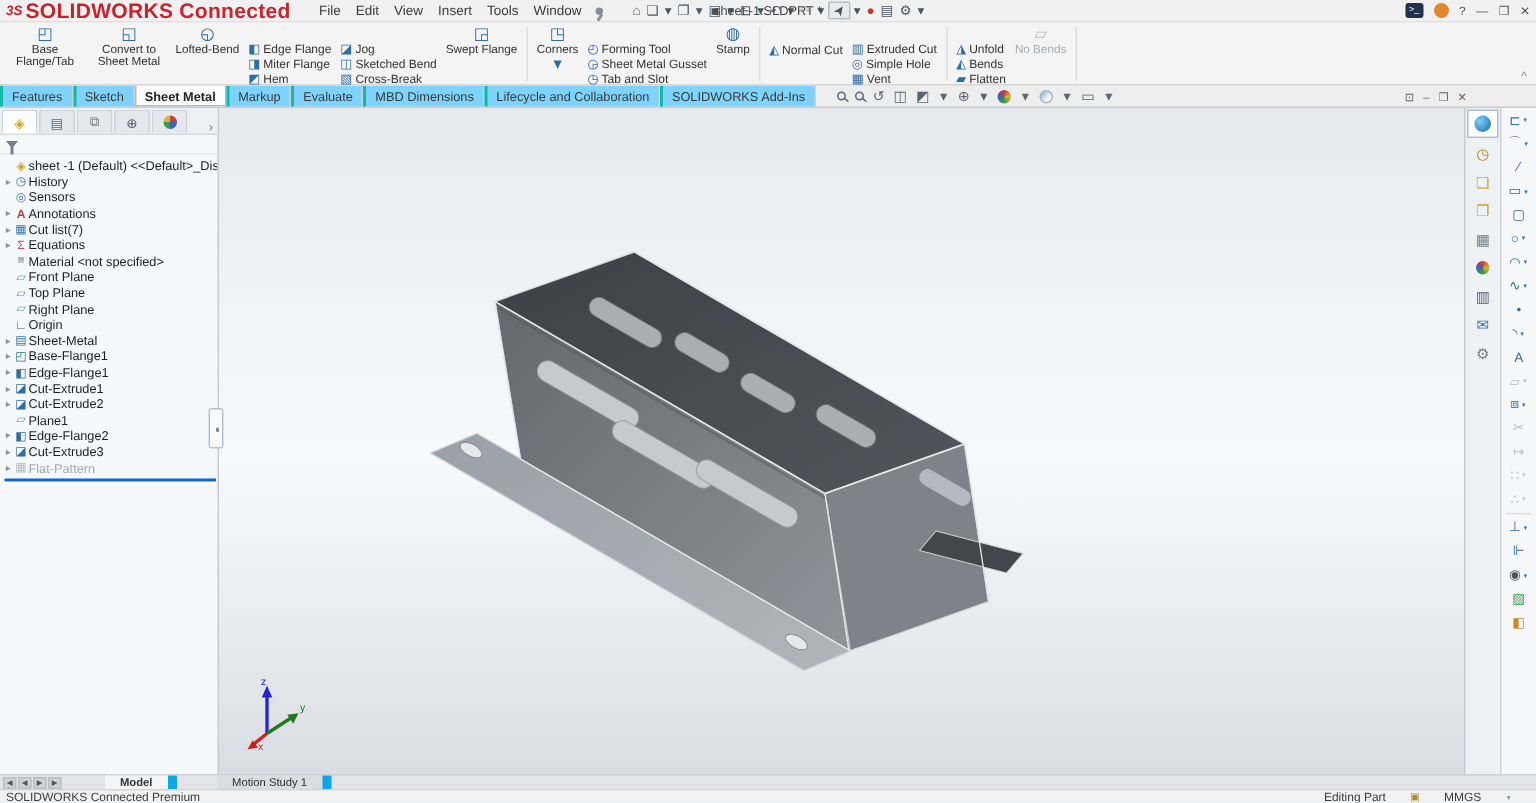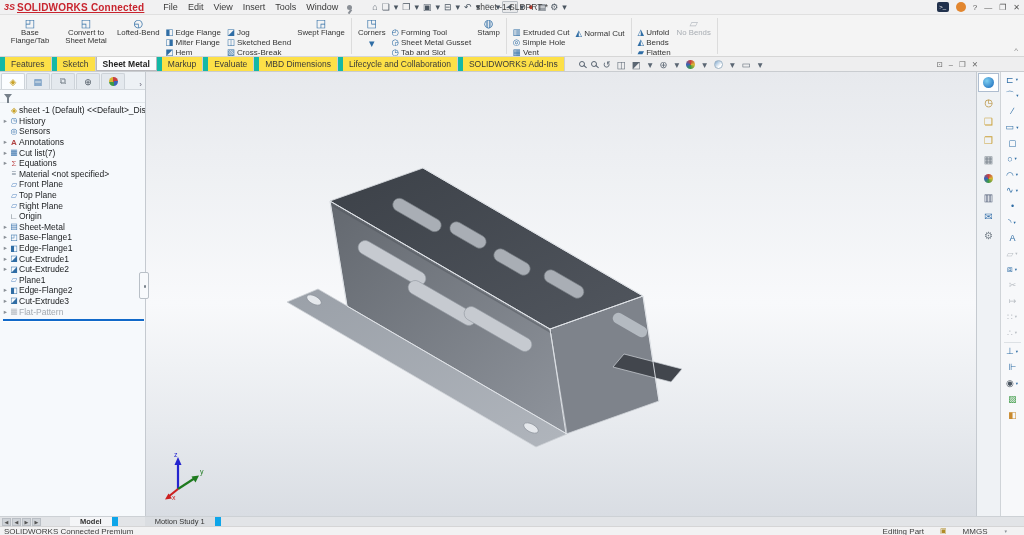--- a/index.html
+++ b/index.html
@@ -5,21 +5,21 @@
   * { margin:0; padding:0; box-sizing:border-box; }
   html,body { width:1024px; height:535px; overflow:hidden;
     font-family:"Liberation Sans", sans-serif; background:#e9ebee; }
   #app { position:relative; width:1024px; height:535px; background:#f1f1f2; }
   .ic::before { content:attr(data-glyph); }
 
   
   #titlebar { height:15px; display:flex; align-items:center; background:#f1f1f2;
     border-bottom:1px solid #e0e0e0; font-size:9px; color:#333; padding:0 4px; position:relative; }
   .logo-mark { color:#c8242e; font-weight:bold; font-style:italic; font-size:9px; margin-right:2px; }
-  .app-name { color:#c8242e; font-weight:bold; font-size:10px; letter-spacing:.2px; margin-right:14px;text-decoration:underline; }
+  .app-name { color:#c8242e; font-weight:bold; font-size:14px; letter-spacing:.2px; margin-right:14px; }
   .menu-item { margin:0 5px; color:#3a3a3a; }
   .pin { display:inline-block; width:5px; height:5px; background:#8a8f96; border-radius:50%; position:relative; margin:0 8px 0 4px; }
   .pin::after { content:""; position:absolute; width:1.5px; height:5px; background:#8a8f96; left:2px; top:4px; transform:rotate(35deg); }
   .qat { display:flex; align-items:center; margin-left:10px; }
   .qat .ic { font-size:9px; color:#4a5560; margin:0 2px; }
   .caret { font-size:5px; color:#8a8f96; margin:0 1px; }
   .sel-box { border:1px solid #b9bec4; background:#e9eaec; padding:0 1px; border-radius:1px; }
   .rot315 { display:inline-block; transform:rotate(-55deg); }
   .tl-dot { color:#c43b2e !important; }
   #doc-title { position:absolute; left:50%; transform:translateX(-50%); color:#444; font-size:8.5px; }
@@ -42,22 +42,22 @@
   .sbtn .ic { font-size:8.5px; color:#2f6da5; margin-right:2px; }
   .slabel { font-size:8px; color:#333; white-space:nowrap; }
   .disabled .ic { color:#b9bec4 !important; }
   .disabled .blabel, .disabled .slabel { color:#a8adb3 !important; }
   .bcaret { font-size:5px; color:#888; }
   #ribbon-collapse { position:absolute; right:6px; bottom:1px; font-size:8px; color:#888; }
 
   
   #tabbar { height:15px; background:#eeeeef; border-bottom:1px solid #c9ccd0; display:flex; align-items:stretch;
     font-size:8.5px; }
-  .ctab { display:flex; align-items:center; padding:0 6px; color:#3a3a3a; background:#fde047;
-    border-right:1px solid #cfcfd2; border-left:5px solid #14b8a6; }
+  .ctab { display:flex; align-items:center; padding:0 6px; color:#3a3a3a; background:#7dd3fc;
+    border-right:1px solid #cfcfd2; border-left:2px solid #14b8a6; }
   .ctab.active { background:#fcfcfd; font-weight:bold; border:1px solid #b8b8bc; border-top:none; color:#222; }
   .hud { display:flex; align-items:center; margin-left:14px; gap:6px; }
   .hud .ic { font-size:9.5px; color:#5b6673; }
   .mag { display:inline-block; width:6px; height:6px; border:1.3px solid #5b6673; border-radius:50%; position:relative; }
   .mag::after { content:""; position:absolute; width:4px; height:1.3px; background:#5b6673; right:-3.5px; bottom:-1.5px; transform:rotate(40deg); }
   .ball { width:9px; height:9px; border-radius:50%; display:inline-block; }
   .ball-appearance { background:conic-gradient(#c94040,#d8b532,#3d9a46,#3a62b8,#c94040); }
   .ball-scene { background:linear-gradient(135deg,#7fa8cf,#ffffff 70%); border:.5px solid #9fb4c6; }
   .docwin { margin-left:auto; margin-right:46px; display:flex; align-items:center; gap:6px; }
   .docwin .ic { font-size:7.5px; color:#666; }
@@ -241,36 +241,36 @@
       </div>
       <div class="bigbtn">
         <span class="ic" data-glyph="◍"></span>
         <span class="blabel">Stamp</span>
       </div>
     </div>
     <div class="rsep"></div>
     <div class="rgroup">
       <div class="scol">
         <div class="sbtn">
+          <span class="ic" data-glyph="◭"></span>
+          <span class="slabel">Normal Cut</span>
+        </div>
+      </div>
+      <div class="scol">
+        <div class="sbtn">
           <span class="ic" data-glyph="▥"></span>
           <span class="slabel">Extruded Cut</span>
         </div>
         <div class="sbtn">
           <span class="ic" data-glyph="◎"></span>
           <span class="slabel">Simple Hole</span>
         </div>
         <div class="sbtn">
           <span class="ic" data-glyph="▦"></span>
           <span class="slabel">Vent</span>
-        </div>
-      </div>
-      <div class="scol">
-        <div class="sbtn">
-          <span class="ic" data-glyph="◭"></span>
-          <span class="slabel">Normal Cut</span>
         </div>
       </div>
     </div>
     <div class="rsep"></div>
     <div class="rgroup">
       <div class="scol">
         <div class="sbtn">
           <span class="ic" data-glyph="◮"></span>
           <span class="slabel">Unfold</span>
         </div>

